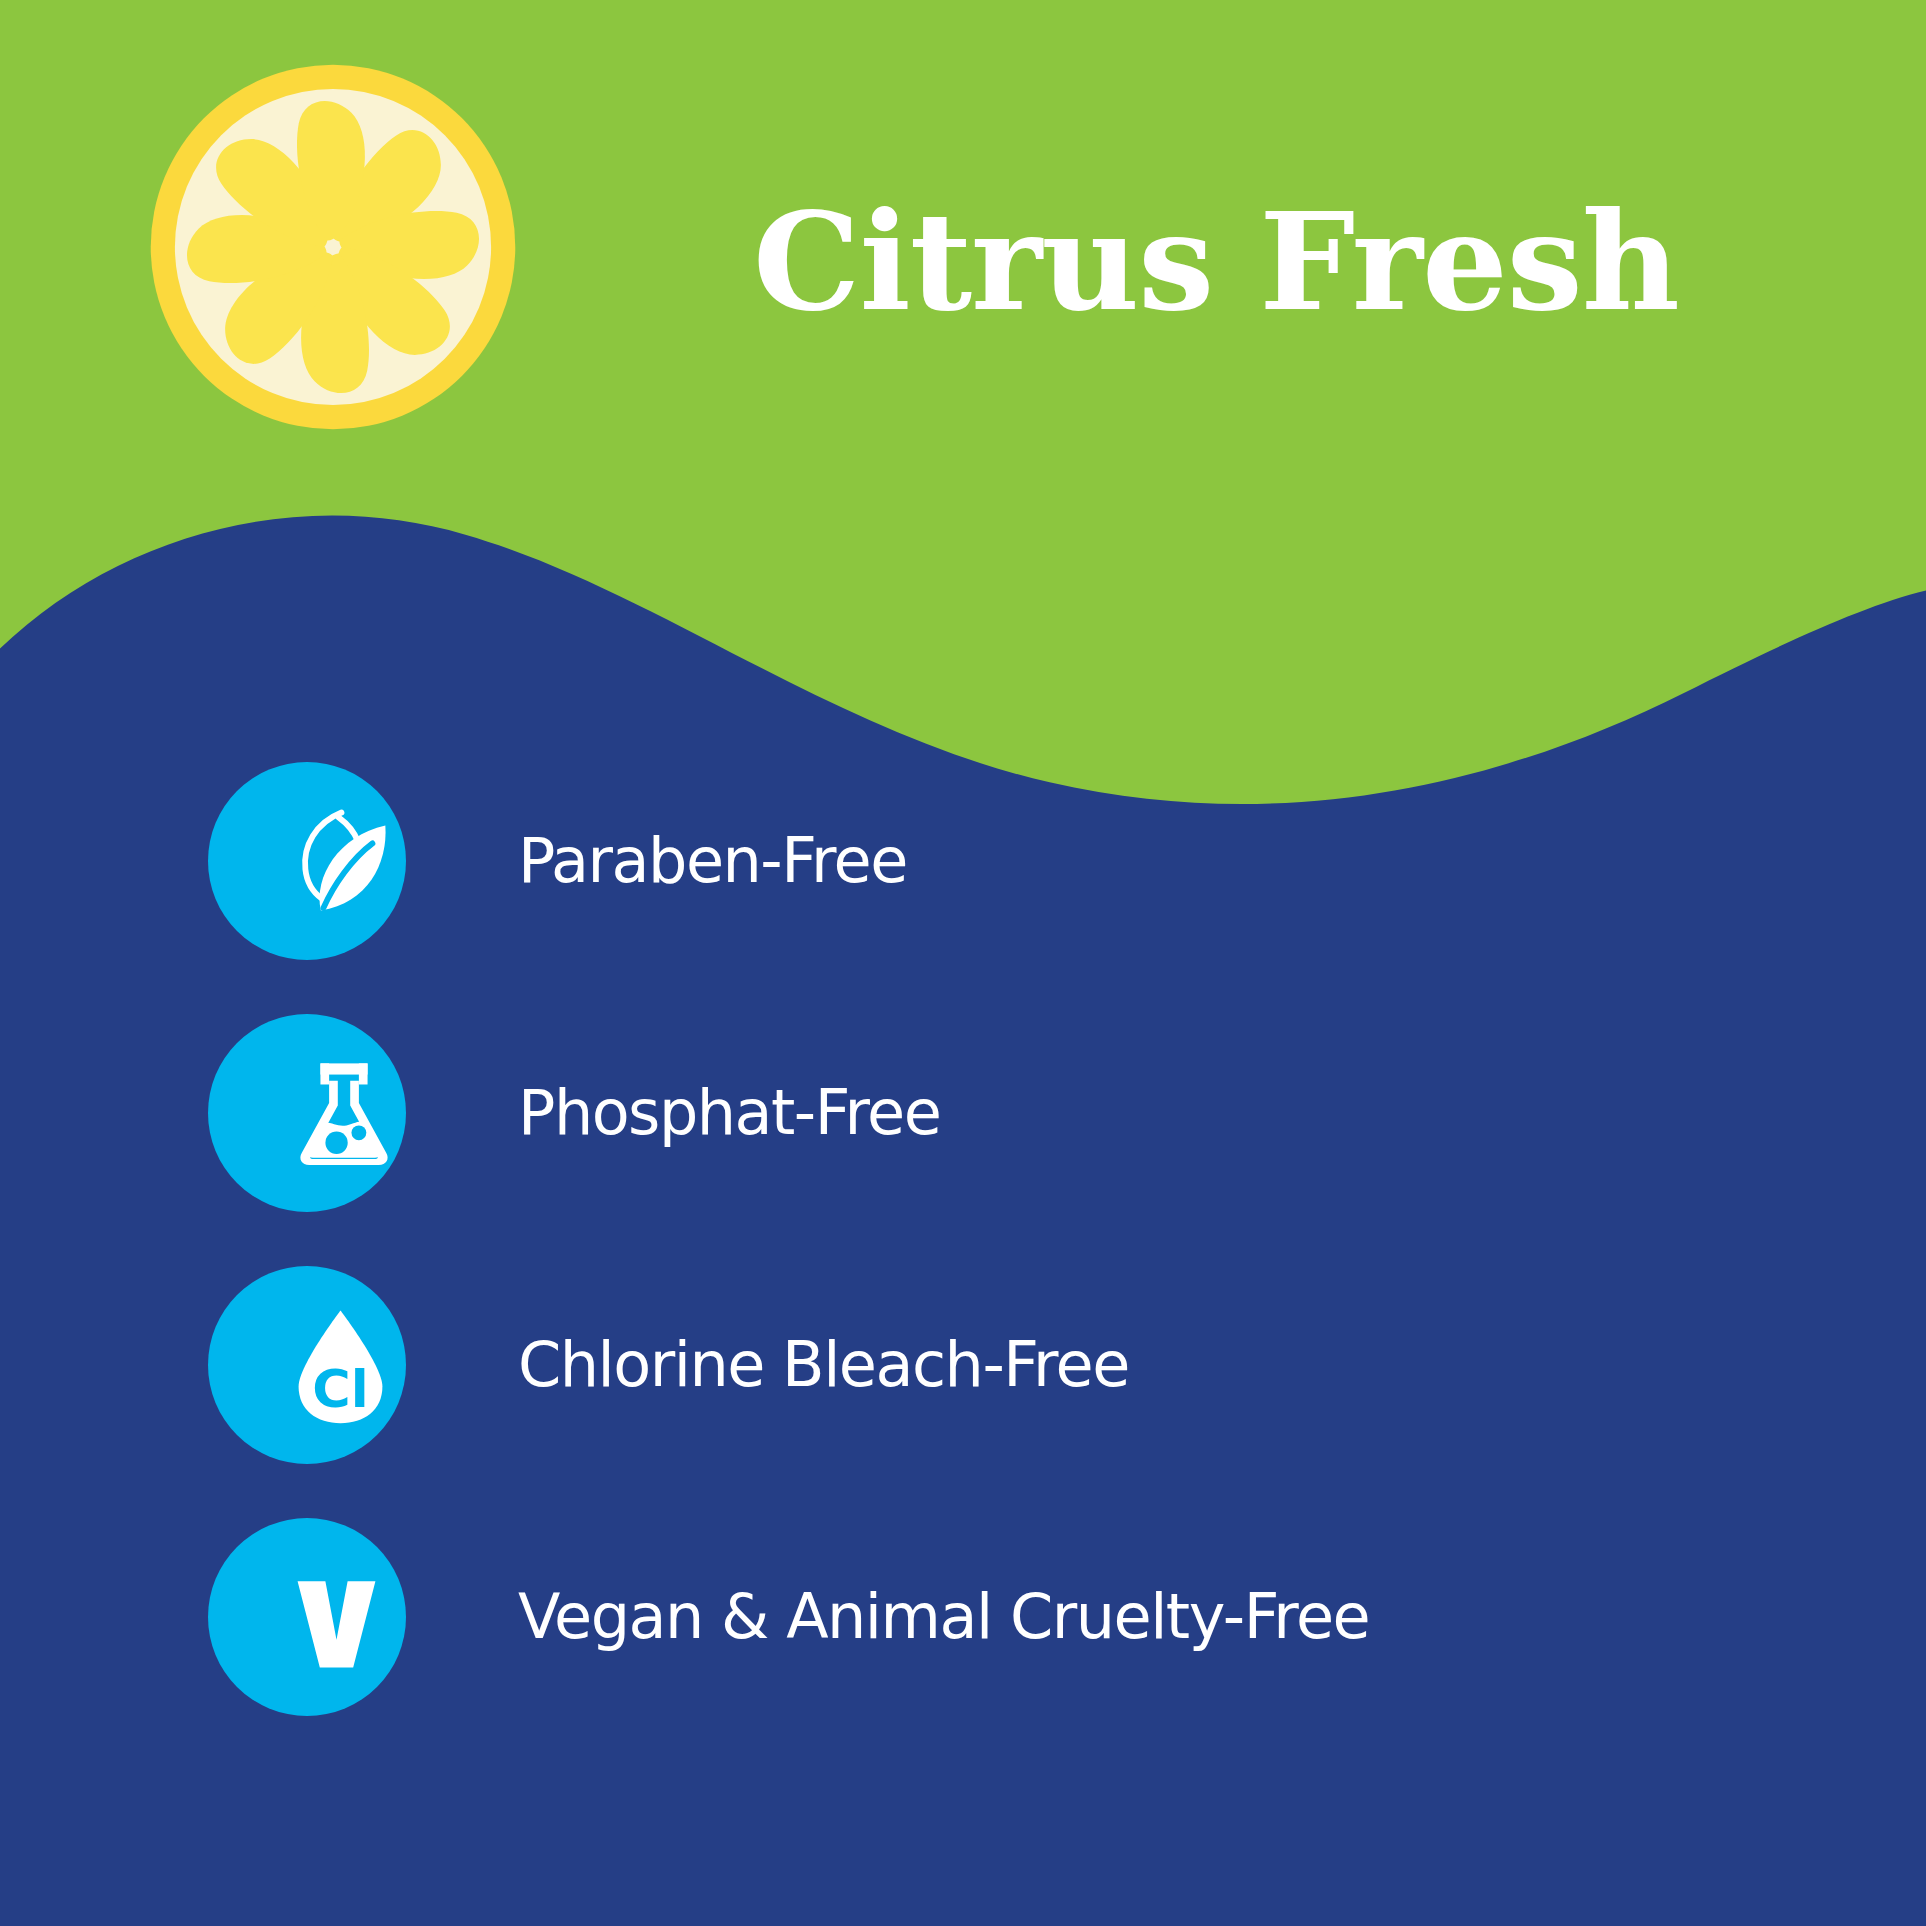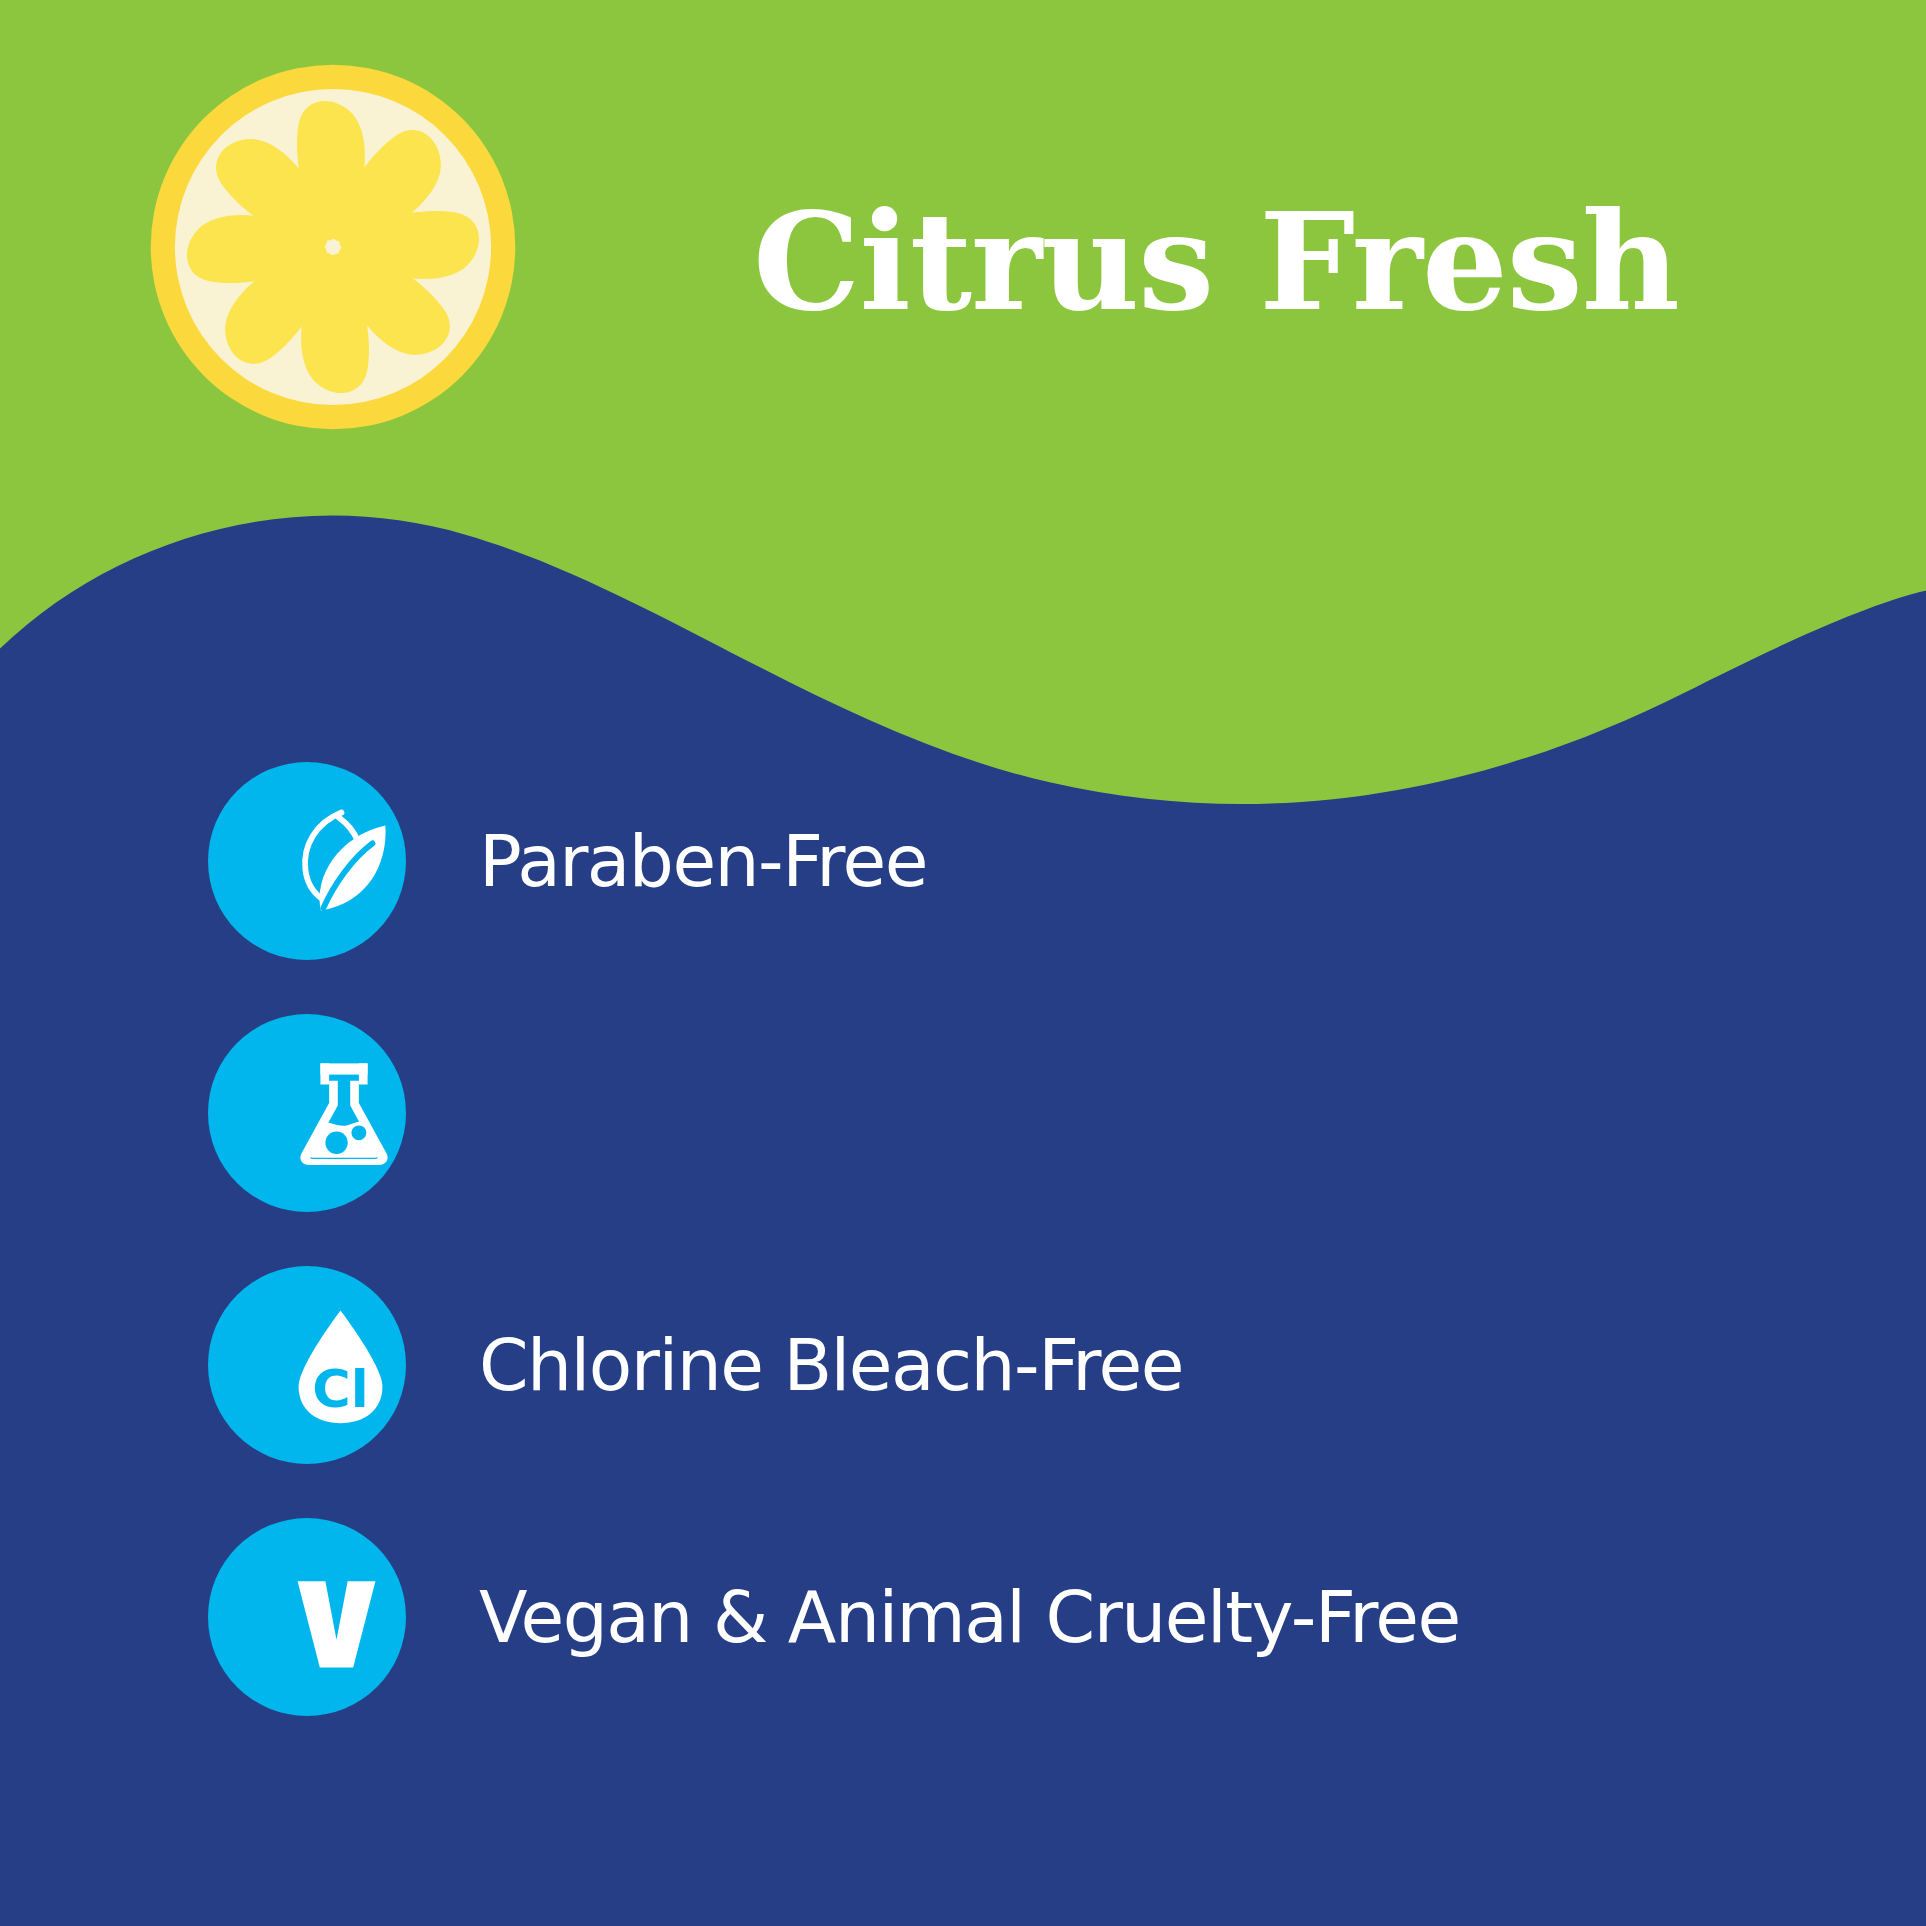--- a/index.html
+++ b/index.html
@@ -73,25 +73,25 @@
     border-radius: 50%;
     background: #00B6ED;
     display: flex;
     align-items: center;
     justify-content: flex-end;
     position: relative;
   }
   .feature-badge svg { display: block; }
   .feature-label {
     flex: 0 0 auto;
-    margin-left: 73px;
+    margin-left: 112px;
     color: #FFFFFF;
     font-family: "DejaVu Sans", "Liberation Sans", sans-serif;
     font-weight: 400;
-    font-size: 71px;
+    font-size: 62px;
     line-height: 1;
     letter-spacing: -1.5px;
     white-space: nowrap;
   }
 </style>
 </head>
 <body>
 
 <div id="poster">
 
@@ -179,20 +179,21 @@
                    L 55 24 L 55 44 L 77 84 C 78 86, 77 87, 75 87
                    L 25 87 C 23 87, 22 86, 23 84 L 45 44 L 45 24 Z" fill="#FFFFFF"></path>
 
           <path d="M30 59 C 38 55, 44 62, 52 60 C 60 58, 64 55, 70 58
                    L 79 80 C 81 84, 79 86, 75 86 L 25 86
                    C 21 86, 19 84, 21 80 Z" fill="#FFFFFF"></path>
           <circle cx="44" cy="74" r="9" fill="#00B6ED"></circle>
           <circle cx="62" cy="66" r="6" fill="#00B6ED"></circle>
         </svg>
       </div>
+      <div class="feature-label">Phosphat-Free</div>
     </div>
 
     <div class="feature-row">
       <div class="feature-badge">
         <svg width="131" height="131" viewBox="0 0 100 100">
           <path d="M50 8 C 50 8, 18 50, 18 66 C 18 84, 32 94, 50 94
                    C 68 94, 82 84, 82 66 C 82 50, 50 8, 50 8 Z" fill="#FFFFFF"></path>
           <text x="50" y="82" text-anchor="middle" font-family="DejaVu Sans, Liberation Sans, sans-serif" font-weight="700" font-size="40" fill="#00B6ED">Cl</text>
         </svg>
       </div>

